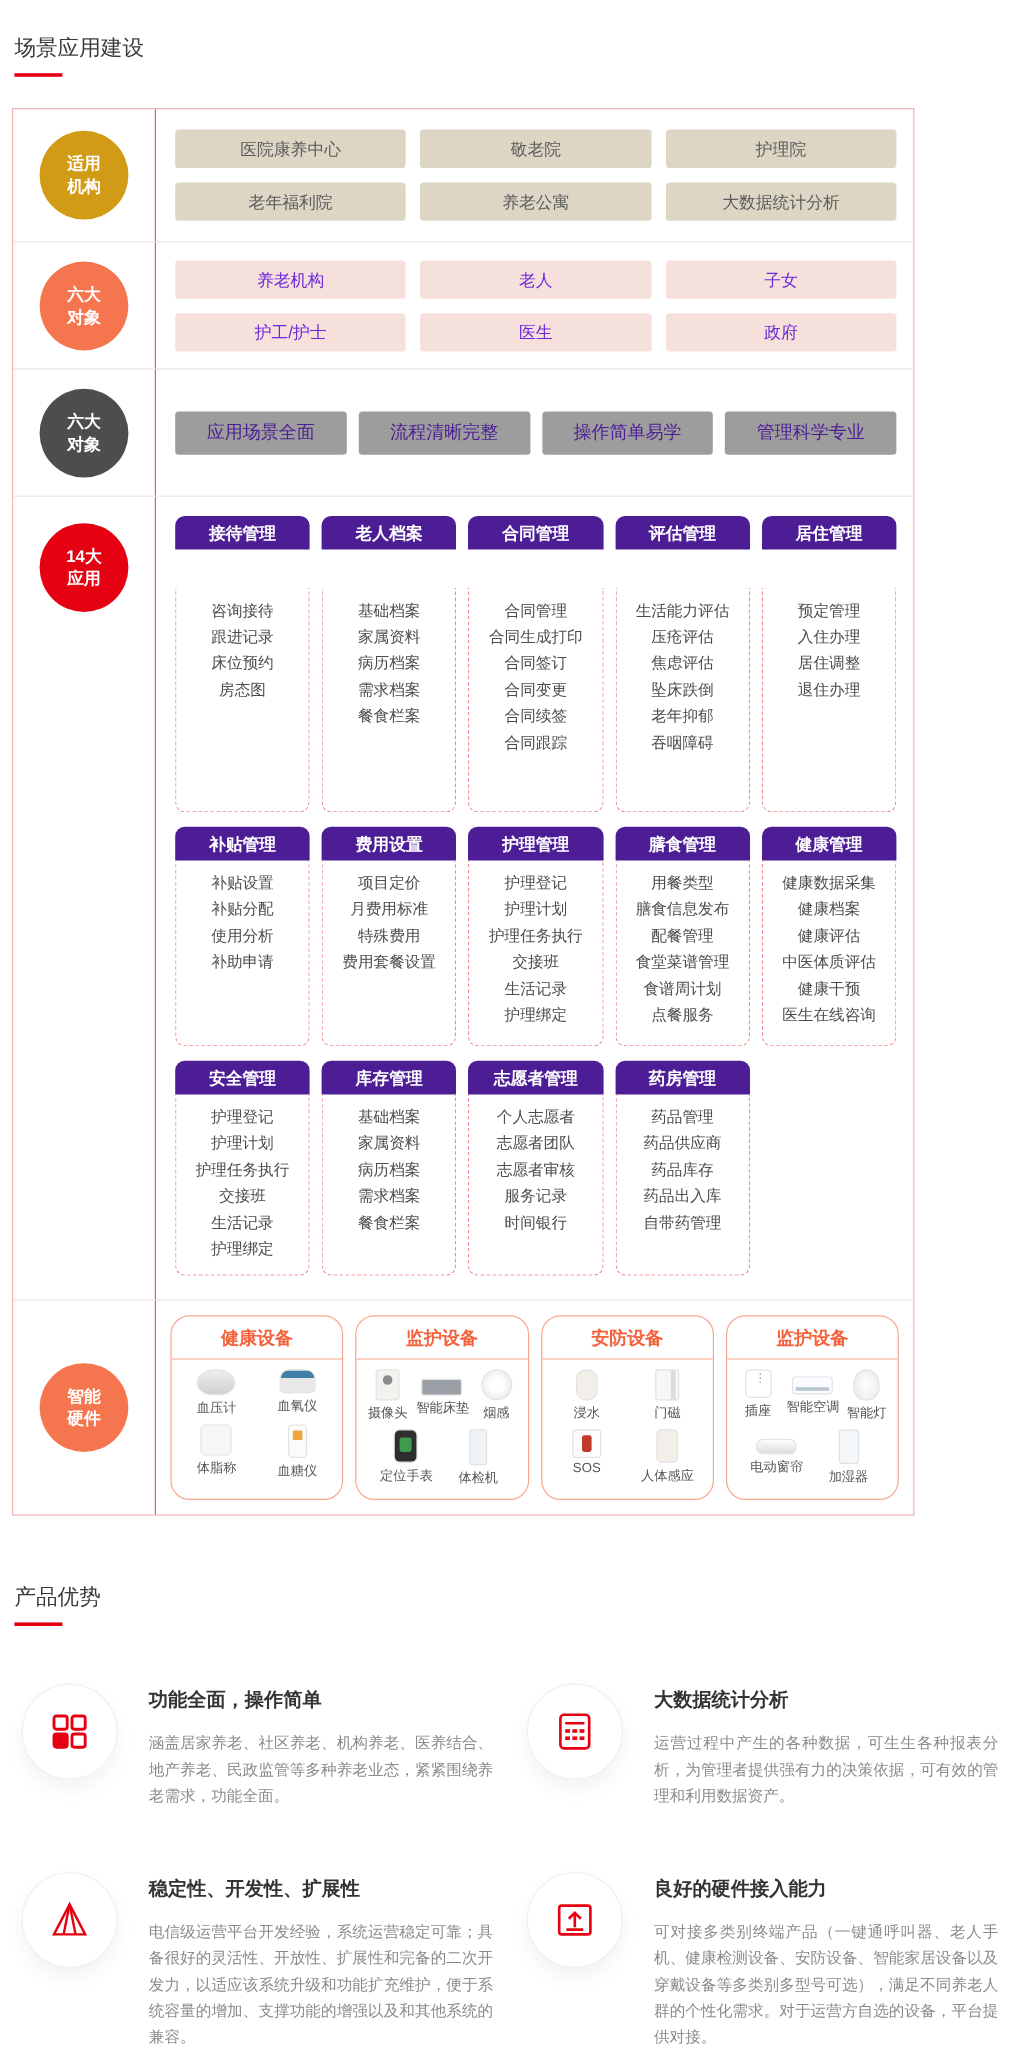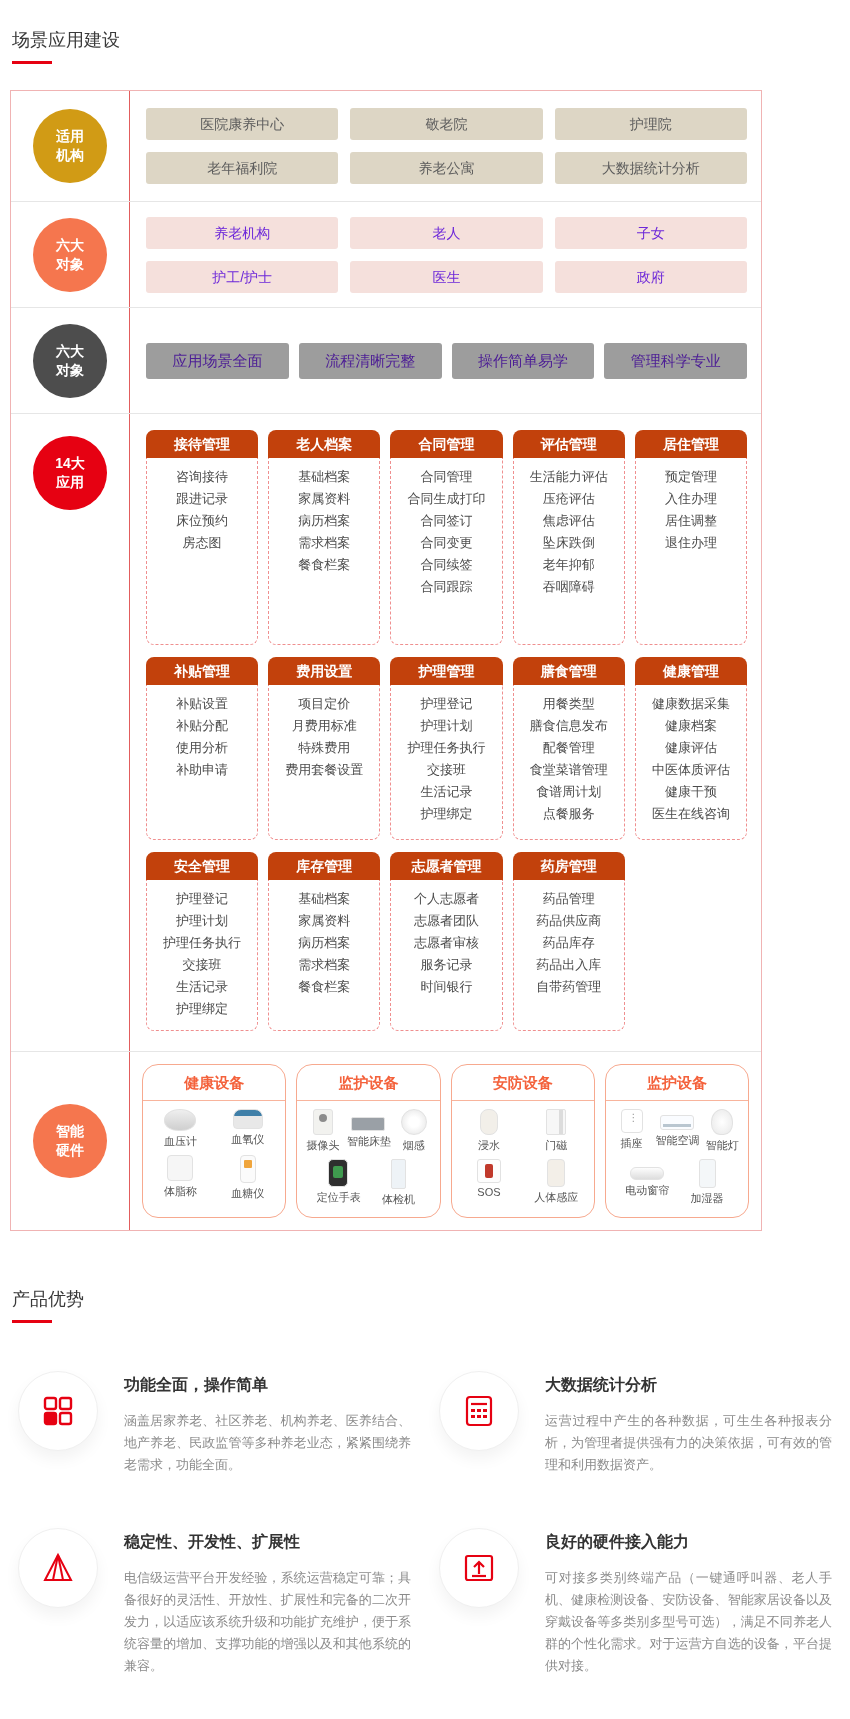--- a/index.html
+++ b/index.html
@@ -29,23 +29,23 @@
   .btn{height:32px;line-height:32px;text-align:center;font-size:14px;border-radius:3px;}
   .btn.beige{background:#ddd6c5;color:#5c5c5c;}
   .btn.pink{background:#f5e0dc;color:#6d28d9;}
   .btn.gray{background:#9d9d9d;color:#4c1d95;height:36px;line-height:36px;font-size:15px;}
 
   
   .cards-col{justify-content:flex-start;padding:16px 14px 20px 16px;}
   .card-row{display:grid;grid-template-columns:repeat(5,1fr);gap:10px;margin-bottom:12px;}
   .card-row:last-child{margin-bottom:0;}
   .card{display:flex;flex-direction:column;}
-  .card-head{background:#c2410c;color:#fff;font-size:14px;font-weight:bold;text-align:center;height:28px;line-height:28px;border-radius:8px 8px 0 0;}
+  .card-head{background:#4c1d95;color:#fff;font-size:14px;font-weight:bold;text-align:center;height:28px;line-height:28px;border-radius:8px 8px 0 0;}
   .card-body{border:1px dashed #ef8f8f;border-top:none;border-radius:0 0 8px 8px;padding:8px 2px 10px;text-align:center;flex:1;}
-  .crow1 .card-body{min-height:168px;}
+  .crow1 .card-body{min-height:168px;margin-top:32px;}
   .crow2 .card-body{min-height:136px;}
   .crow3 .card-body{min-height:128px;}
   .card-item{font-size:13px;line-height:22px;color:#4c4c4c;}
 
   
   .hw-col{padding:14px 12px;}
   .panel-row{display:grid;grid-template-columns:repeat(4,1fr);gap:10px;}
   .panel{border:1px solid #f7a98f;border-radius:16px;padding-bottom:8px;background:#fff;}
   .panel-head{font-size:15px;font-weight:bold;color:#f4623c;text-align:center;padding:9px 0 7px;border-bottom:1px solid #f8b49c;}
   .panel-devices{display:flex;flex-wrap:wrap;justify-content:space-evenly;padding:8px 2px 2px;row-gap:6px;}

